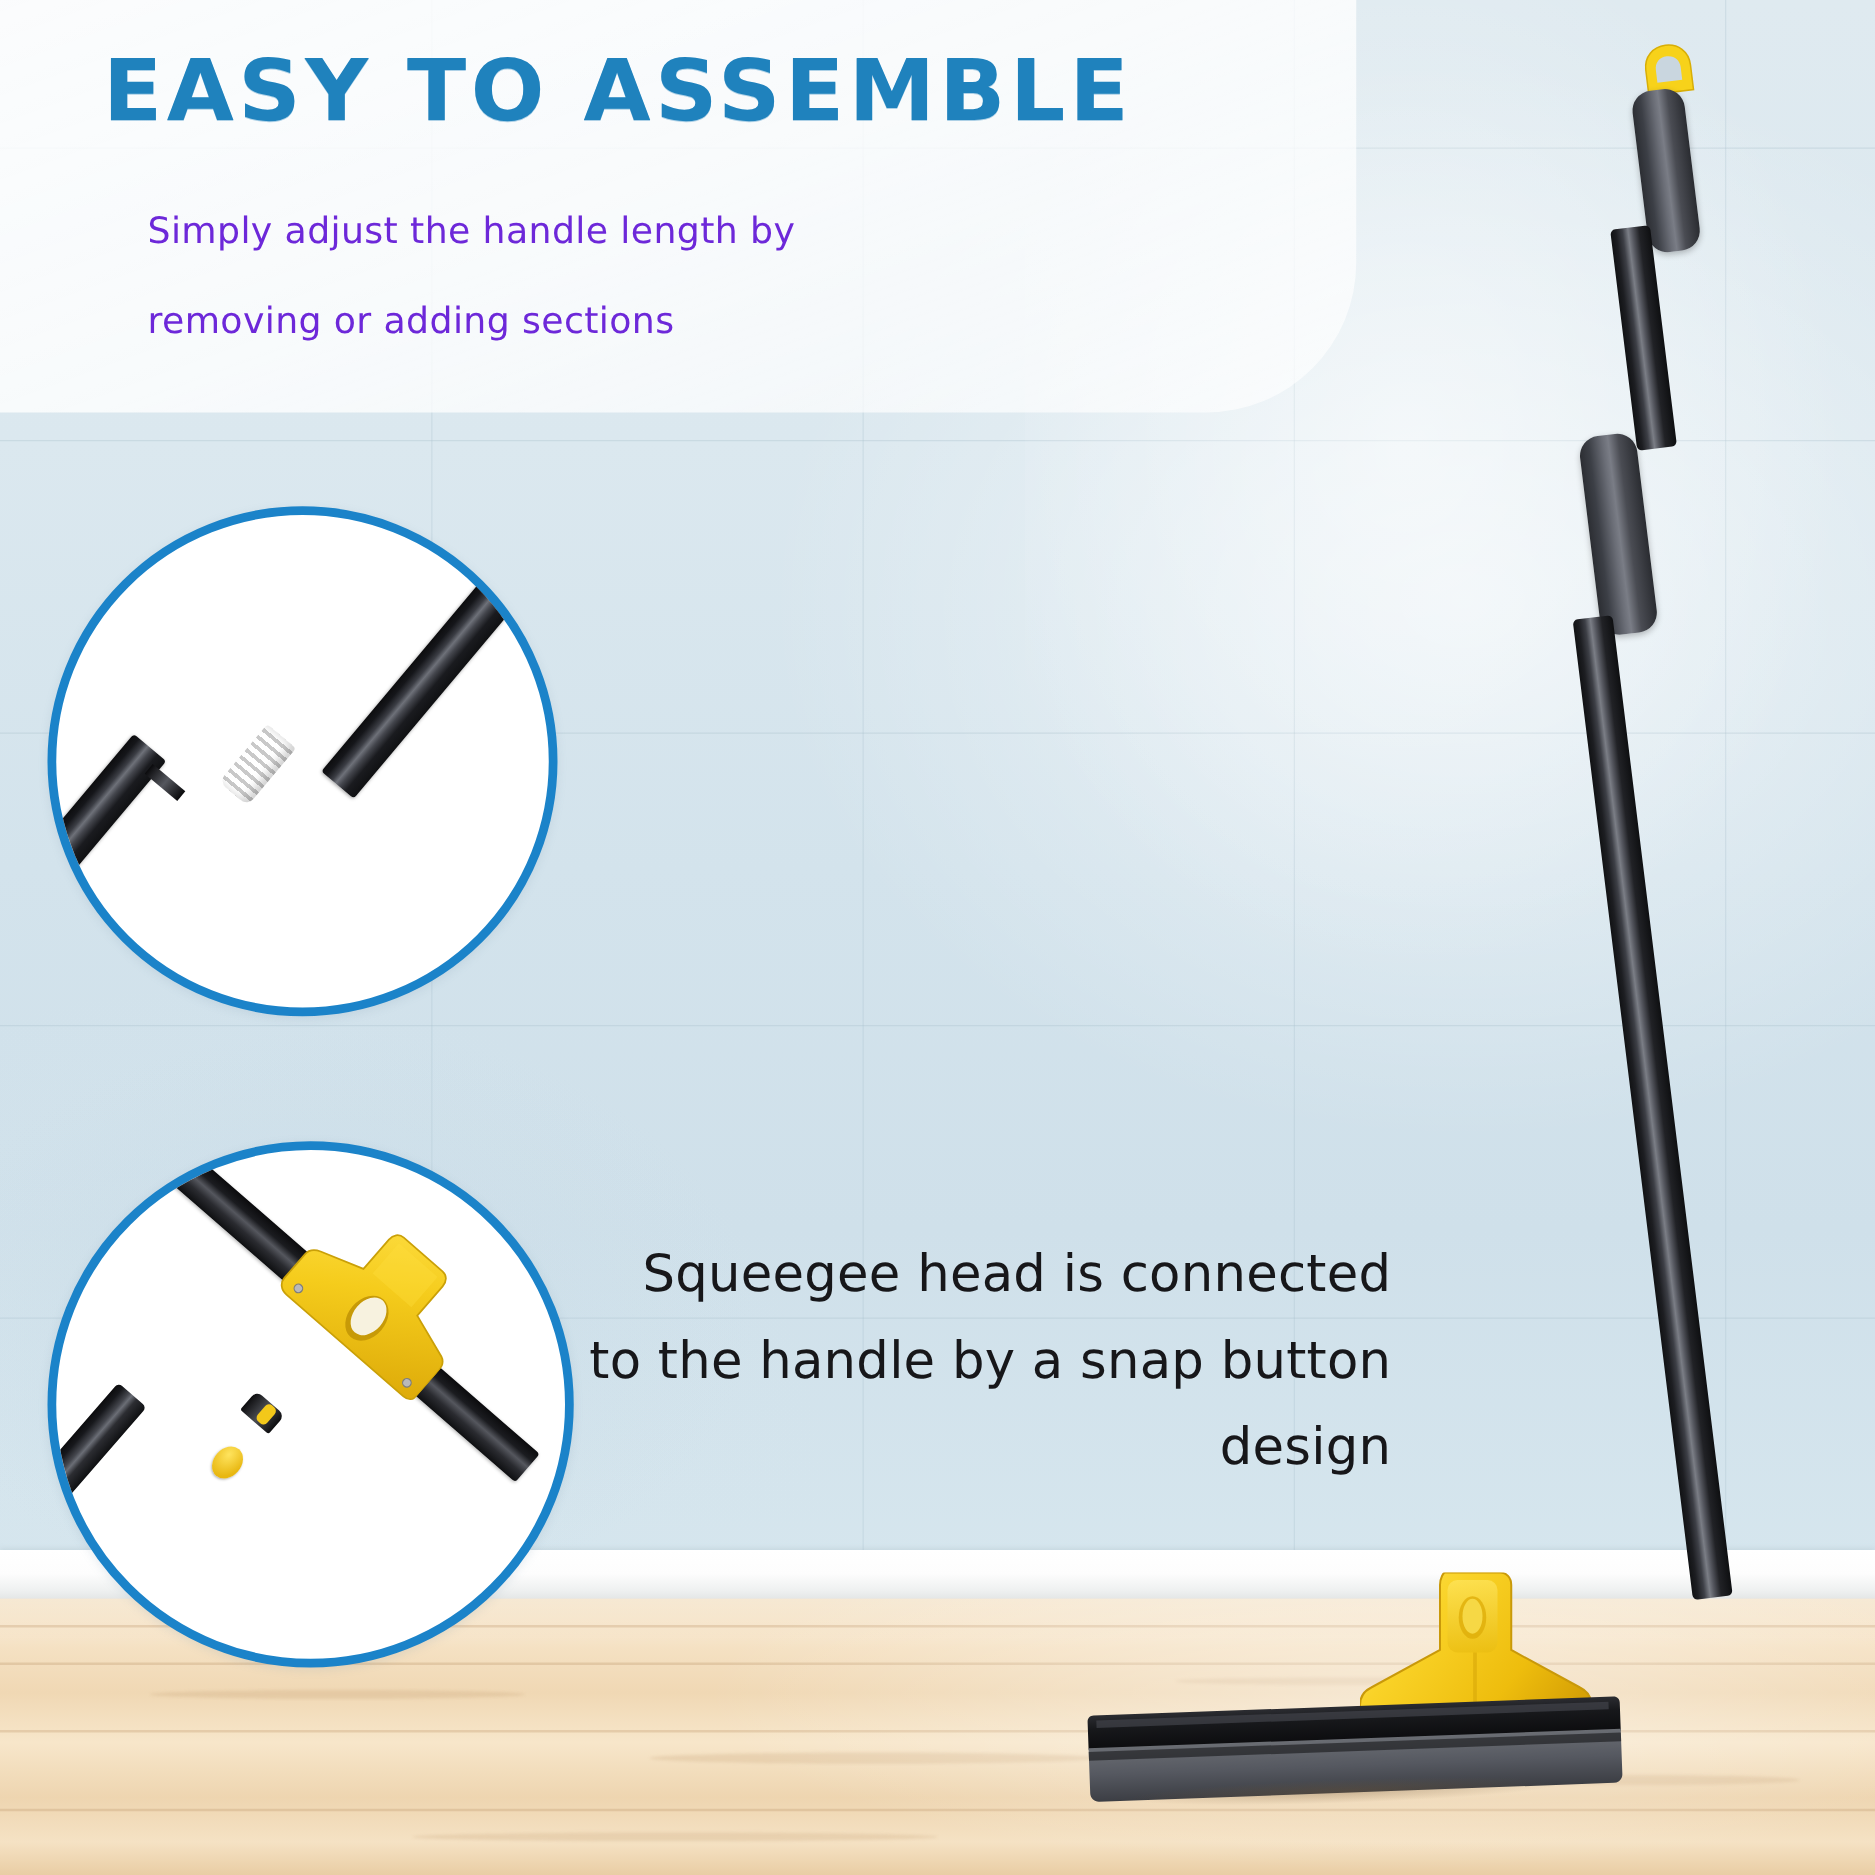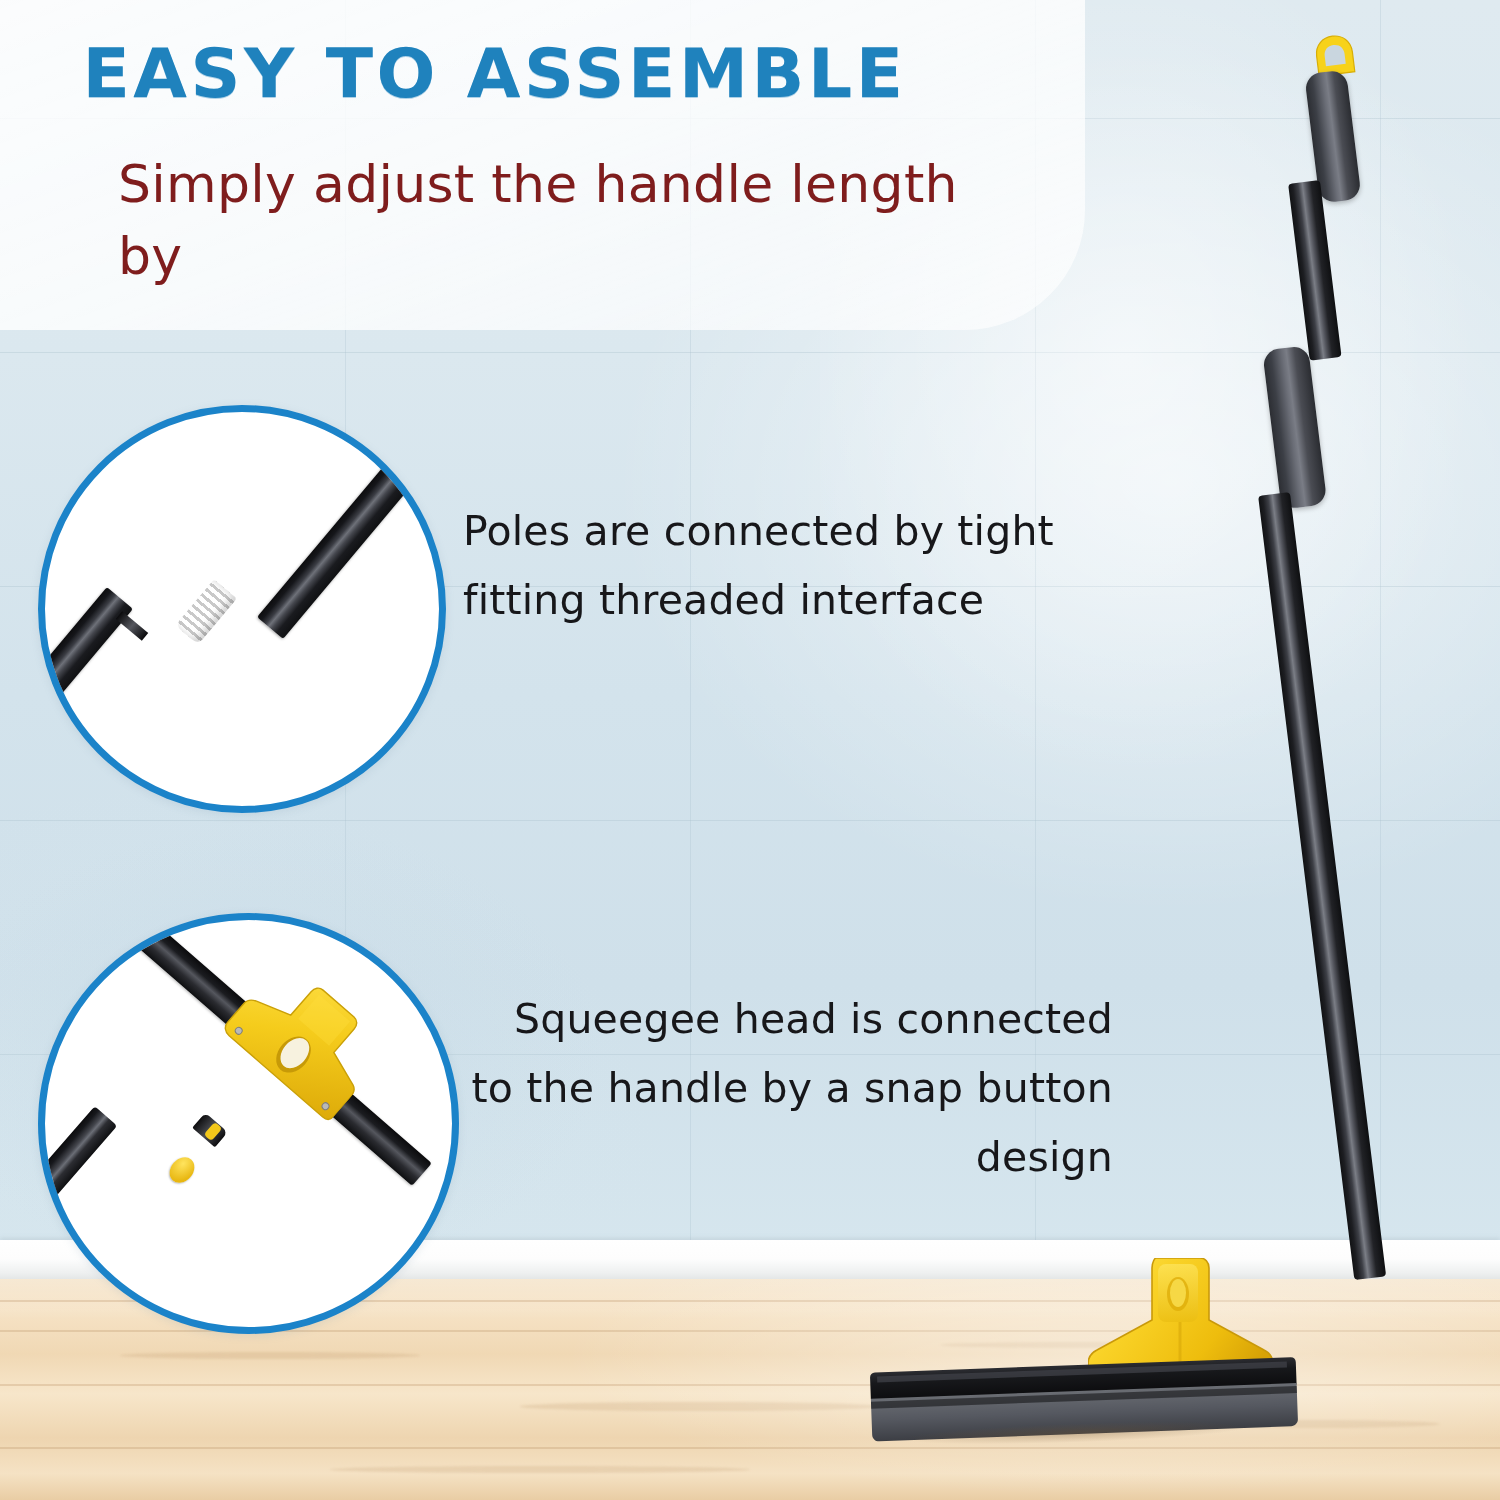--- a/index.html
+++ b/index.html
@@ -68,21 +68,21 @@
     position:absolute;left:92px;top:34px;width:960px;
     font-family:"DejaVu Sans", sans-serif;
     font-weight:700;font-size:68px;letter-spacing:3.5px;
     color:#1f82bd;
     transform:scaleX(1.02);
     text-shadow:0 1px 0 rgba(31,130,189,.35);
   }
   .subline{
     position:absolute;left:118px;top:148px;width:860px;
     font-family:"DejaVu Sans", sans-serif;
-    font-size:52px;line-height:72px;color:#7f1d1d;
+    font-size:29px;line-height:72px;color:#6d28d9;
     font-weight:400;letter-spacing:.3px;
   }
 
   
   .circle{
     position:absolute;border-radius:50%;
     background:#ffffff;
     border:7px solid #1b83c9;
     overflow:hidden;
     box-shadow:0 2px 8px rgba(120,150,170,.18);
@@ -233,29 +233,29 @@
   <div class="grain" style="left:520px;top:1402px;width:360px;height:9px;"></div>
   <div class="grain" style="left:940px;top:1342px;width:280px;height:6px;"></div>
   <div class="grain" style="left:1180px;top:1420px;width:260px;height:8px;"></div>
   <div class="grain" style="left:330px;top:1466px;width:420px;height:7px;"></div>
   <div class="floorshade"></div>
 
   <div class="headcard"></div>
   <div class="headline">EASY TO ASSEMBLE</div>
   <div class="subline">
     <div>Simply adjust the handle length by</div>
+    <div>removing or adding sections</div>
   </div>
 
   <div class="circle" id="circle1">
     <div class="c1-upper"></div>
     <div class="c1-lower"></div>
     <div class="c1-ring"></div>
     <div class="c1-thread"></div>
   </div>
-  <div class="cap-text" id="cap1">Poles are connected by tight fitting threaded interface</div>
 
   <div class="circle" id="circle2">
     <div class="c2-bar top"></div>
 
     <div class="c2-yellow">
       <svg viewBox="0 0 146 138" xmlns="http://www.w3.org/2000/svg">
         <defs>
           <linearGradient id="yg1" x1="0" y1="0" x2="1" y2="1">
             <stop offset="0" stop-color="#ffe14a"></stop>
             <stop offset="0.45" stop-color="#f5cc1c"></stop>

